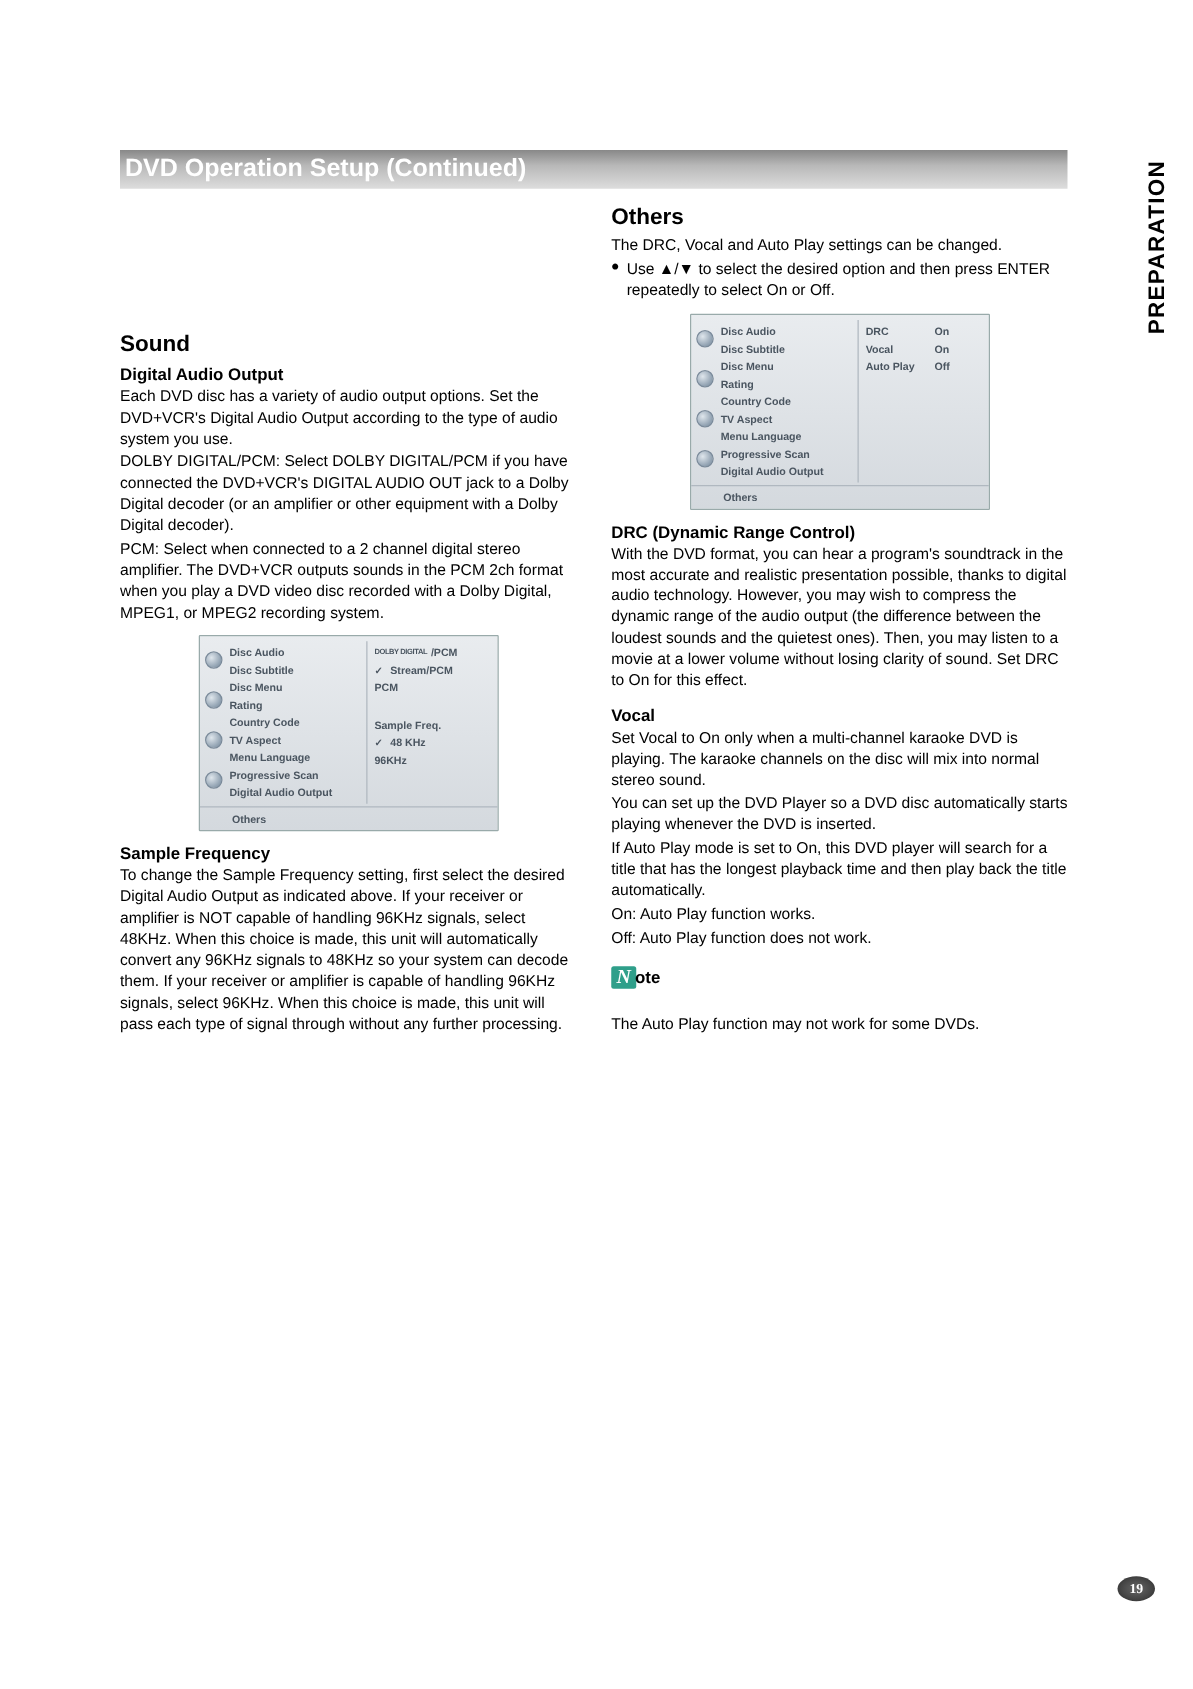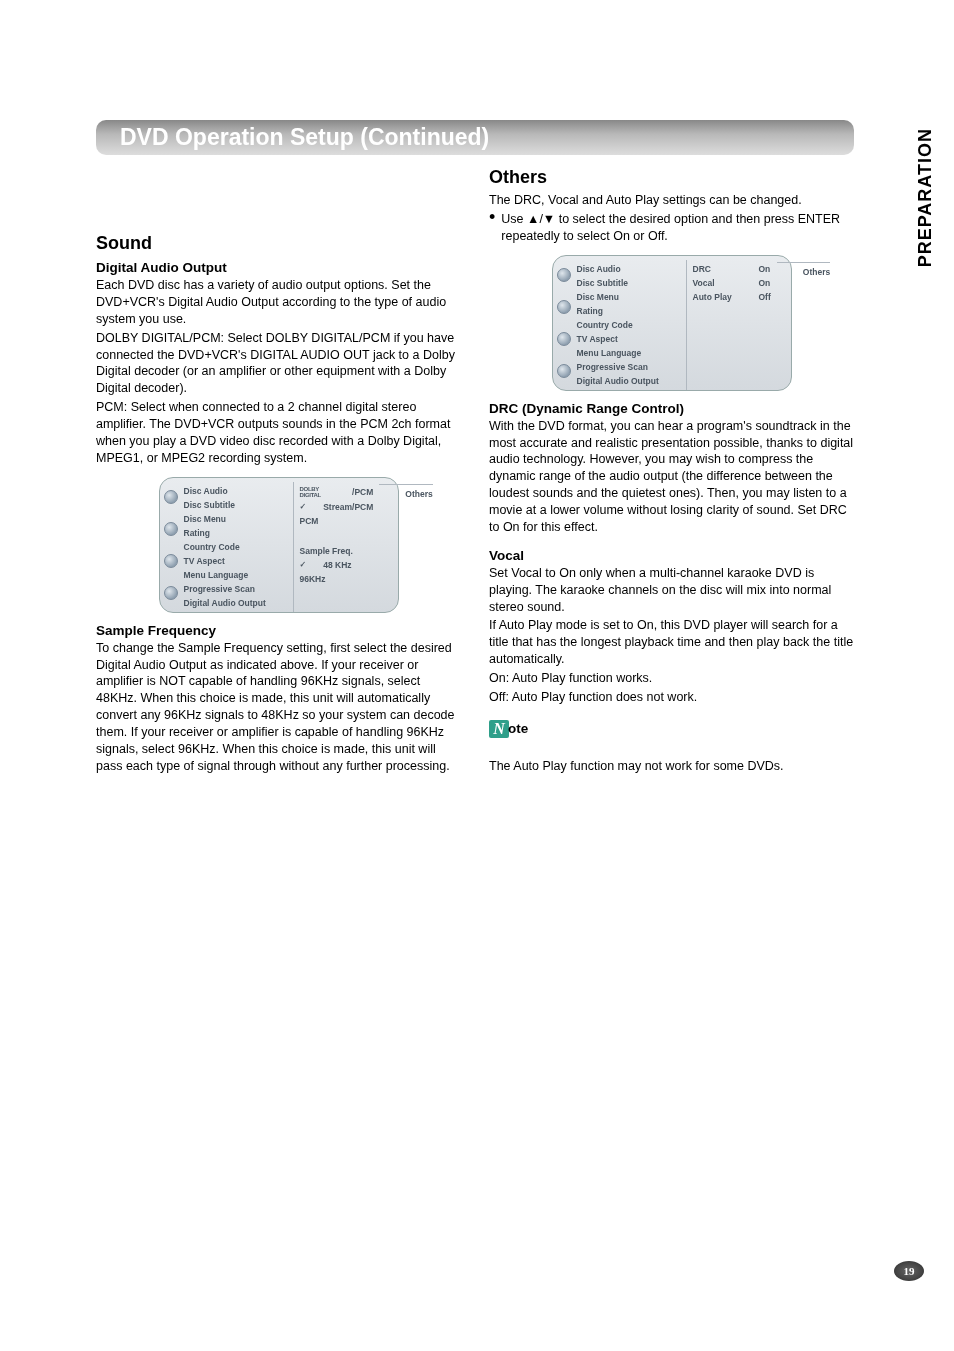--- a/index.html
+++ b/index.html
@@ -13,42 +13,43 @@
   }
   .page {
     position: absolute;
     left: 96px;
     top: 120px;
     width: 758px;
   }
   .title-bar {
     background: linear-gradient(to bottom, #888 0%, #b8b8b8 40%, #ddd 100%);
     color: #fff;
-    font-size: 23px;
-    font-weight: bold;
-    padding: 4px 24px;
-    border-radius: 10px;
+    font-size: 20px;
+    font-weight: bold;
+    padding: 4px 4px;
+    border-radius: 0;
   }
   .columns { display: flex; gap: 28px; margin-top: 12px; align-items: flex-end; }
   .col { width: 368px; }
   h2 { font-size: 18px; font-weight: bold; margin-bottom: 4px; }
   h3 { font-size: 13.5px; font-weight: bold; margin: 6px 0 2px 0; }
   .bodytext { font-size: 12.5px; line-height: 1.35; }
   .bodytext p { margin-bottom: 2px; }
   .bold { font-weight: normal; }
   .menu-shot {
     margin: 10px auto;
     width: 240px;
     background: linear-gradient(to bottom, #e9ecef, #d4d9de);
     border: 1px solid #9aa;
-    border-radius: 14px;
+    border-radius: 1px;
     font-size: 8.5px;
     font-weight: bold;
     color: #4a5560;
     display: flex;
+    flex-direction: column;
     padding: 4px 0 0 0;
   }
   .menu-body { display: flex; }
   .menu-icons {
     width: 22px;
     display: flex;
     flex-direction: column;
     align-items: center;
     gap: 18px;
     padding-top: 8px;
@@ -61,21 +62,21 @@
   .menu-left {
     width: 112px;
     border-right: 1px solid #b0b8c0;
     padding: 2px 0;
   }
   .menu-left .mi { padding: 2px 4px 2px 2px; }
   .menu-right {
     flex: 1;
     padding: 2px 6px;
   }
-  .menu-right .ri { display: flex; gap: 14px; padding: 2px 0; align-items: center; }
+  .menu-right .ri { display: flex; gap: 3px; padding: 2px 0; align-items: center; }
   .menu-right .ri .lbl { width: 52px; }
   .menu-right .ck::before { content: "✓"; font-size: 8px; margin-right: 3px; }
   .menu-footer {
     border-top: 1px solid #b0b8c0;
     margin-top: 2px;
     padding: 4px 0 4px 26px;
   }
   .dolby-mini { font-size: 6px; letter-spacing: -0.3px; }
   .bullet { display: flex; gap: 6px; }
   .bullet .dot { font-size: 18px; line-height: 12px; }
@@ -254,20 +255,21 @@
       <div class="bodytext">
           <p>With the DVD format, you can hear a program's soundtrack in the most accurate and realistic presentation possible, thanks to digital audio technology. However, you may wish to compress the dynamic range of the audio output (the difference between the loudest sounds and the quietest ones). Then, you may listen to a movie at a lower volume without losing clarity of sound. Set DRC to On for this effect.</p>
         </div>
 
       <h3 style="margin-top:12px">Vocal</h3>
       <div class="bodytext">
           <p>Set Vocal to On only when a multi-channel karaoke DVD is playing. The karaoke channels on the disc will mix into normal stereo sound.</p>
         </div>
 
       <div class="bodytext">
+        <p>You can set up the DVD Player so a DVD disc automatically starts playing whenever the DVD is inserted.</p>
         <p>If Auto Play mode is set to On, this DVD player will search for a title that has the longest playback time and then play back the title automatically.</p>
         <p><span class="bold">On:</span><span> Auto Play function works.</span></p>
         <p><span class="bold">Off:</span><span> Auto Play function does not work.</span></p>
       </div>
 
       <div class="note-head">
         <span class="note-icon">N</span>
         <span class="note-word">ote</span>
       </div>
       <div class="bodytext" style="margin-top:20px">

